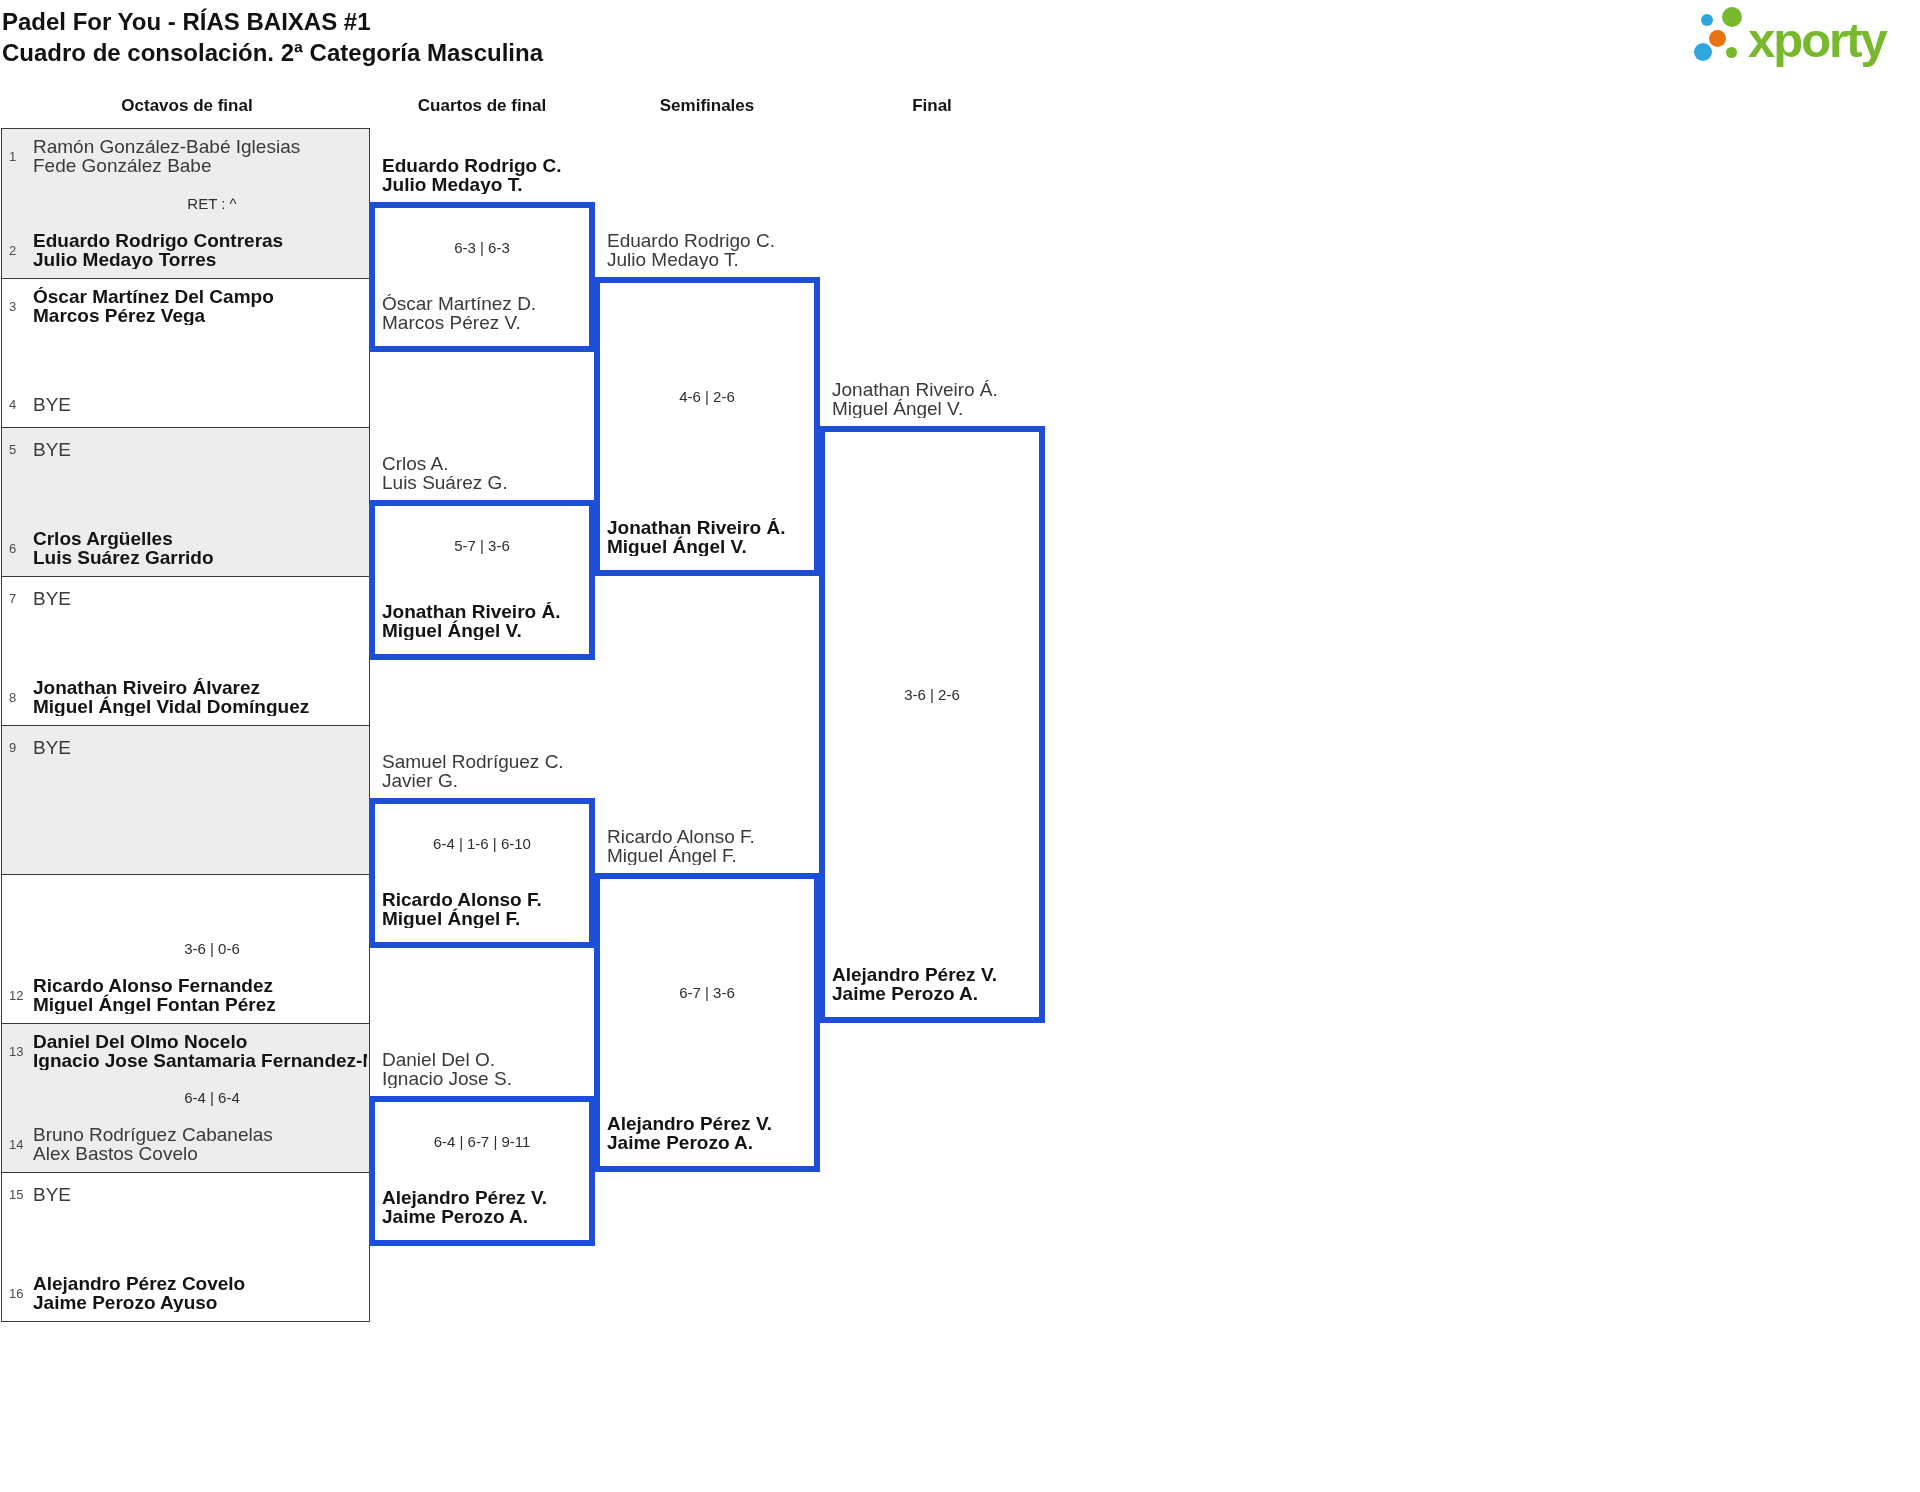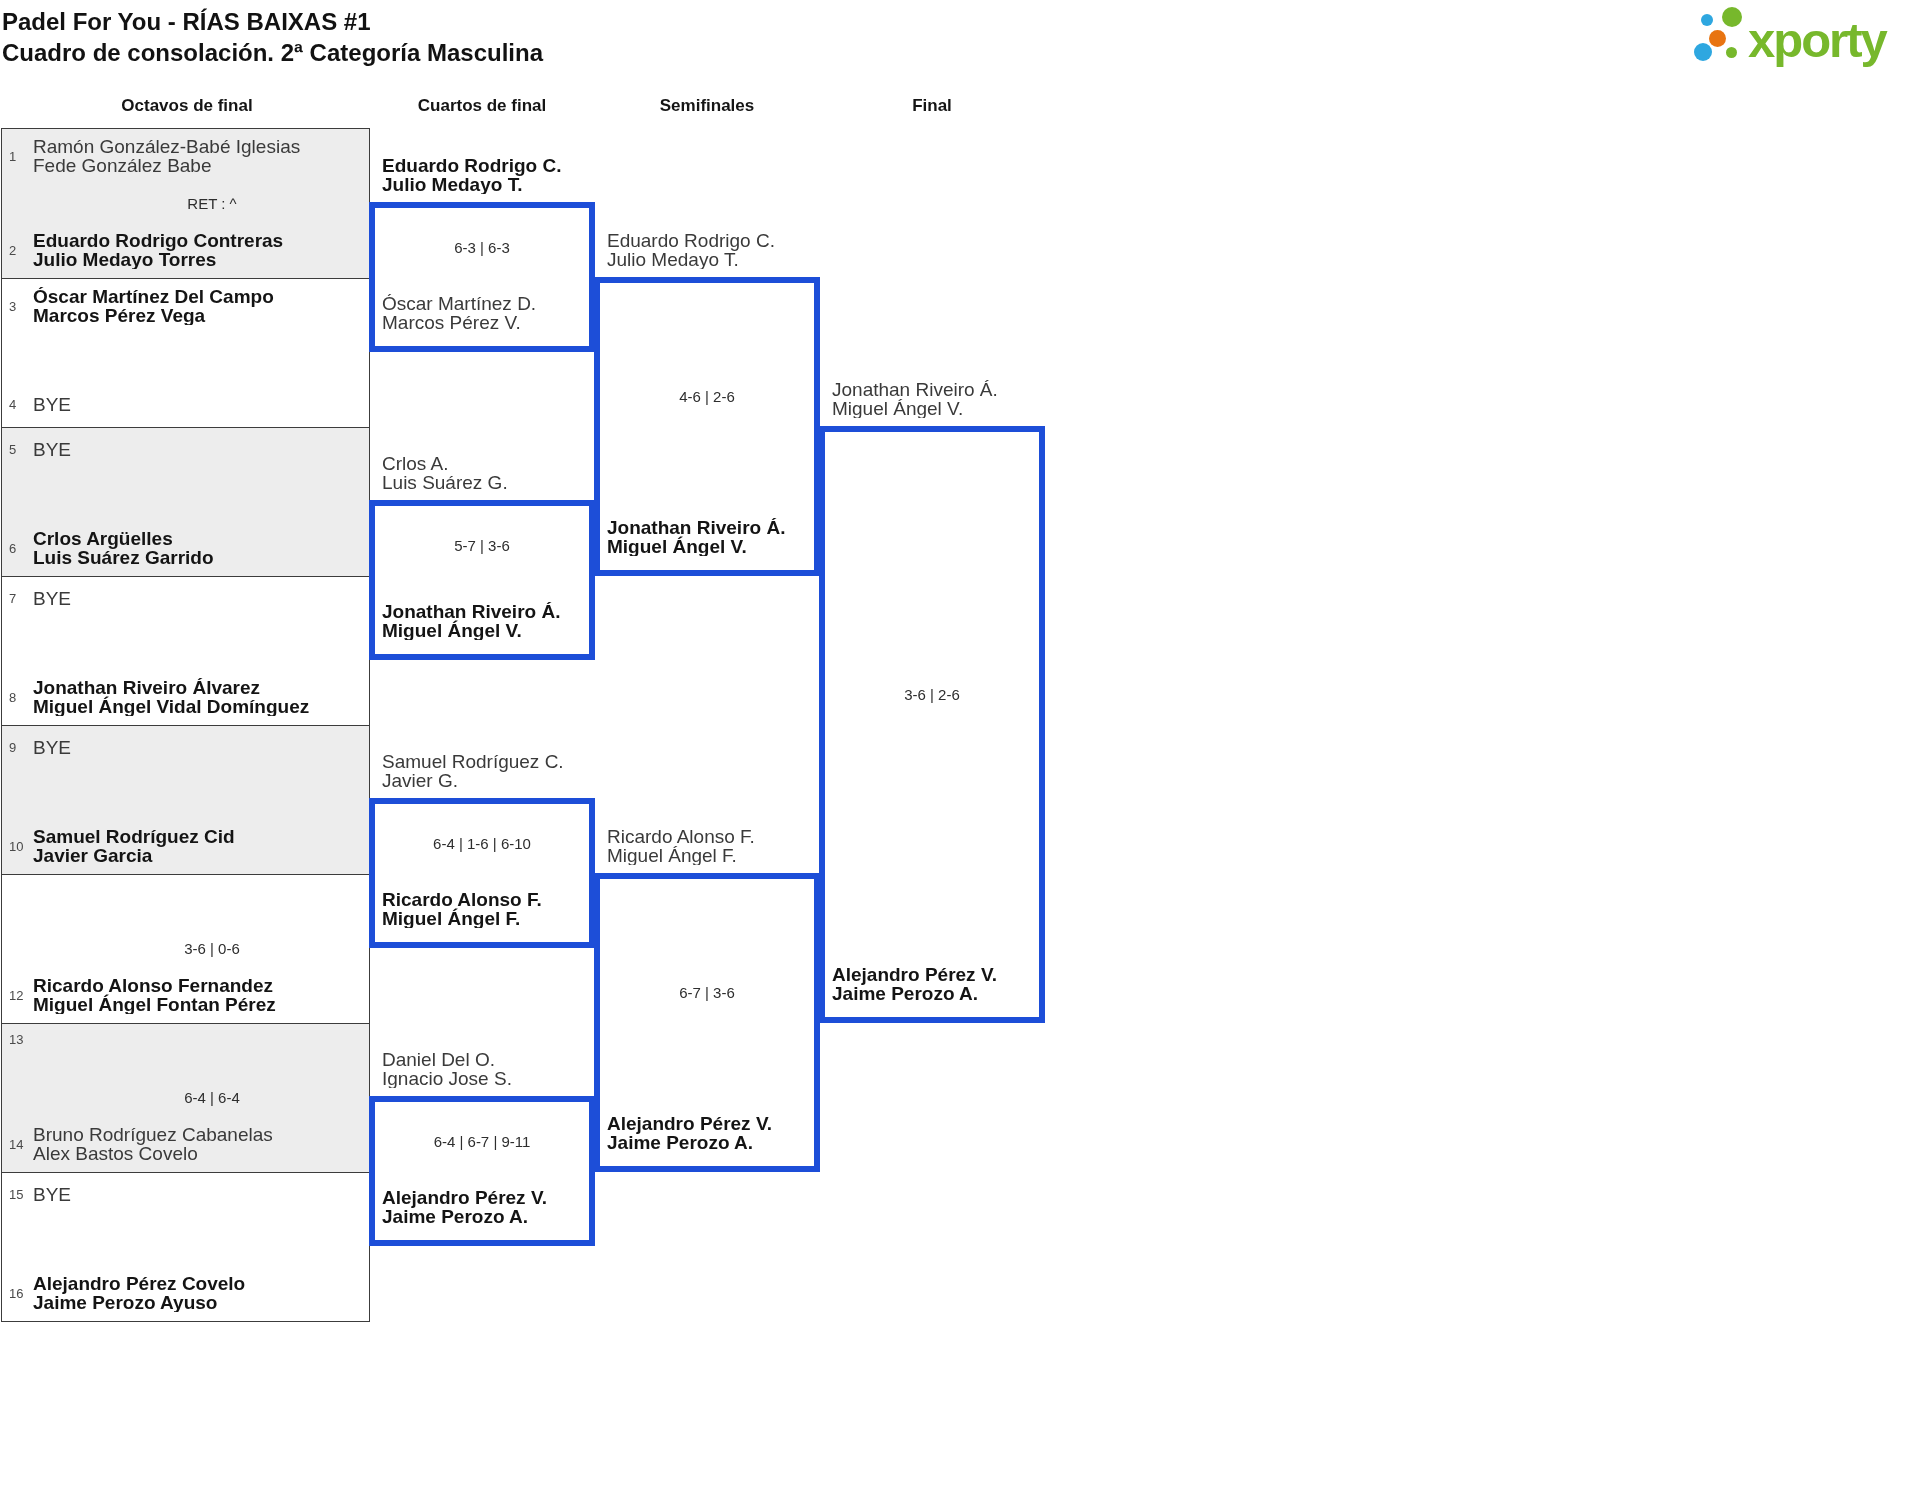--- a/index.html
+++ b/index.html
@@ -133,41 +133,38 @@
         </span>
       </div>
     </div>
     <div class="o-row shaded">
       <div class="slot top bye">
         <span class="seed">9</span>
         <span class="team">
           <div class="line">BYE</div>
         </span>
       </div>
-      <div class="slot bottom winner">
-        <span class="seed">10</span>
-        <span class="team">
-          <div class="line">Samuel Rodríguez Cid</div>
-          <div class="line">Javier Garcia</div>
-        </span>
-      </div>
     </div>
     <div class="o-row">
       <div class="slot bottom winner">
         <span class="seed">12</span>
         <span class="team">
           <div class="line">Ricardo Alonso Fernandez</div>
           <div class="line">Miguel Ángel Fontan Pérez</div>
         </span>
       </div>
       <div class="o-score">3-6 | 0-6</div>
     </div>
     <div class="o-row shaded">
       <div class="slot top winner">
         <span class="seed">13</span>
+        <span class="team">
+          <div class="line">Daniel Del Olmo Nocelo</div>
+          <div class="line">Ignacio Jose Santamaria Fernandez-Montene</div>
+        </span>
       </div>
       <div class="slot bottom">
         <span class="seed">14</span>
         <span class="team">
           <div class="line">Bruno Rodríguez Cabanelas</div>
           <div class="line">Alex Bastos Covelo</div>
         </span>
       </div>
       <div class="o-score">6-4 | 6-4</div>
     </div>

